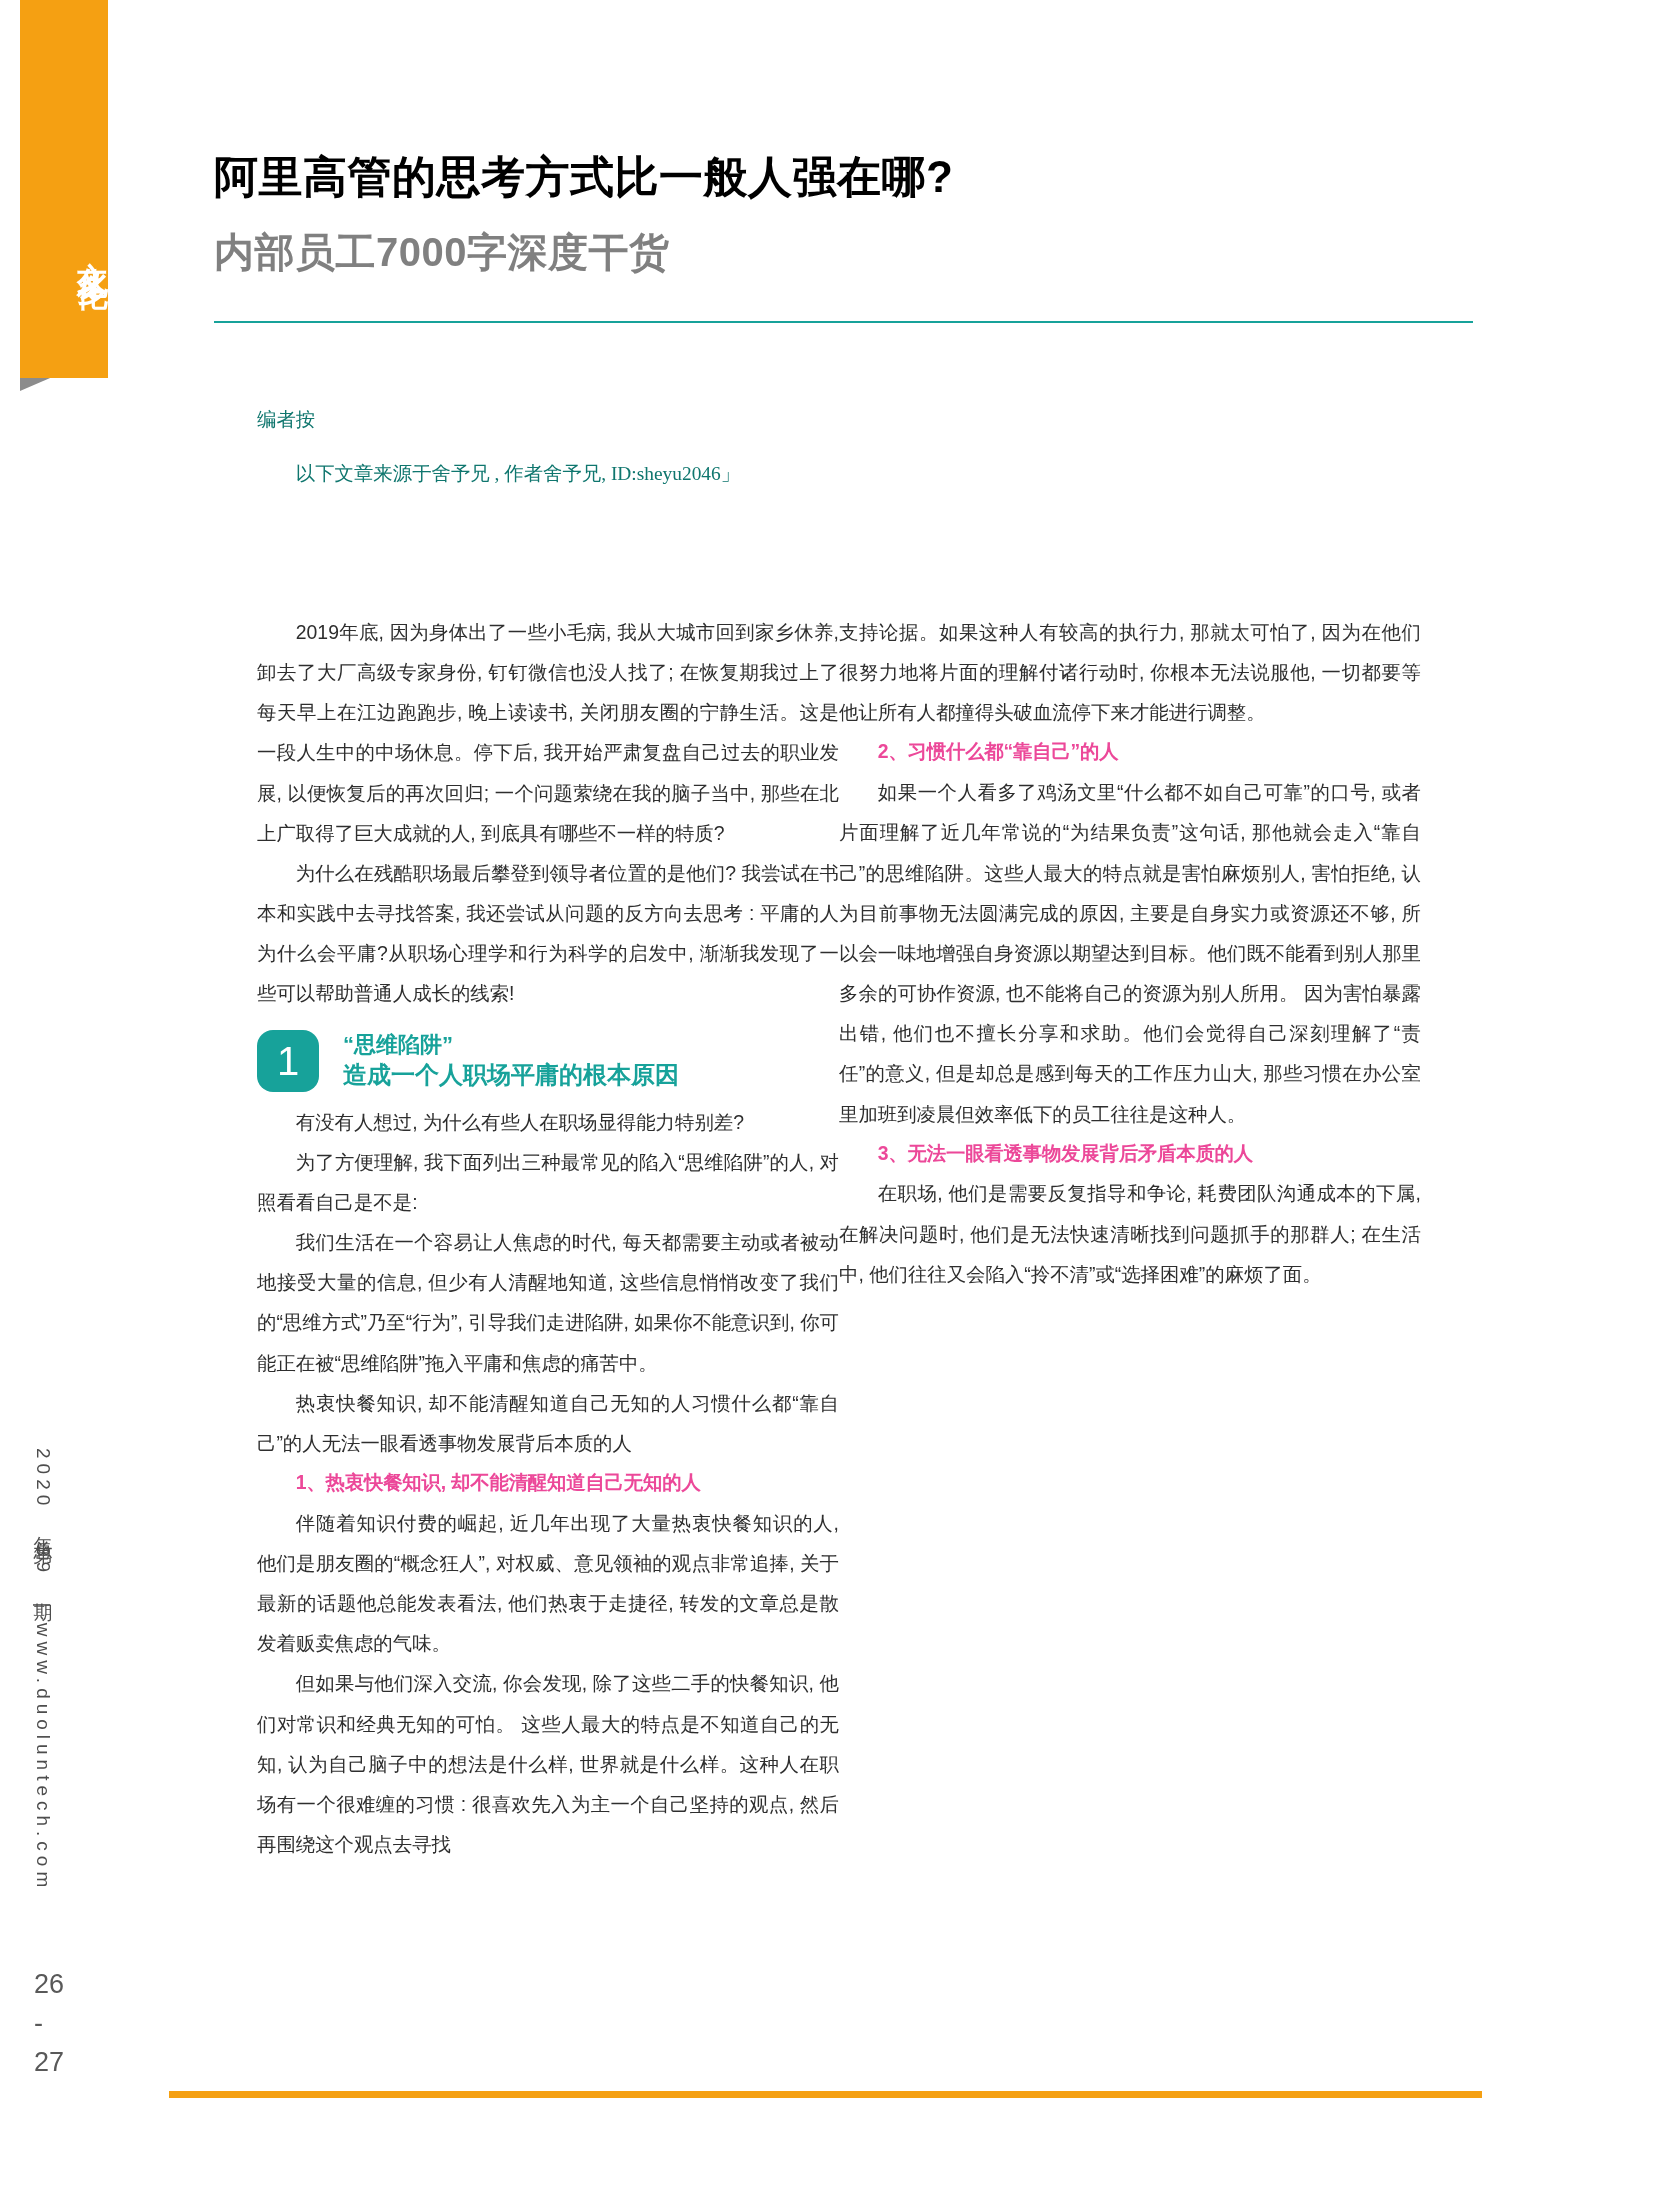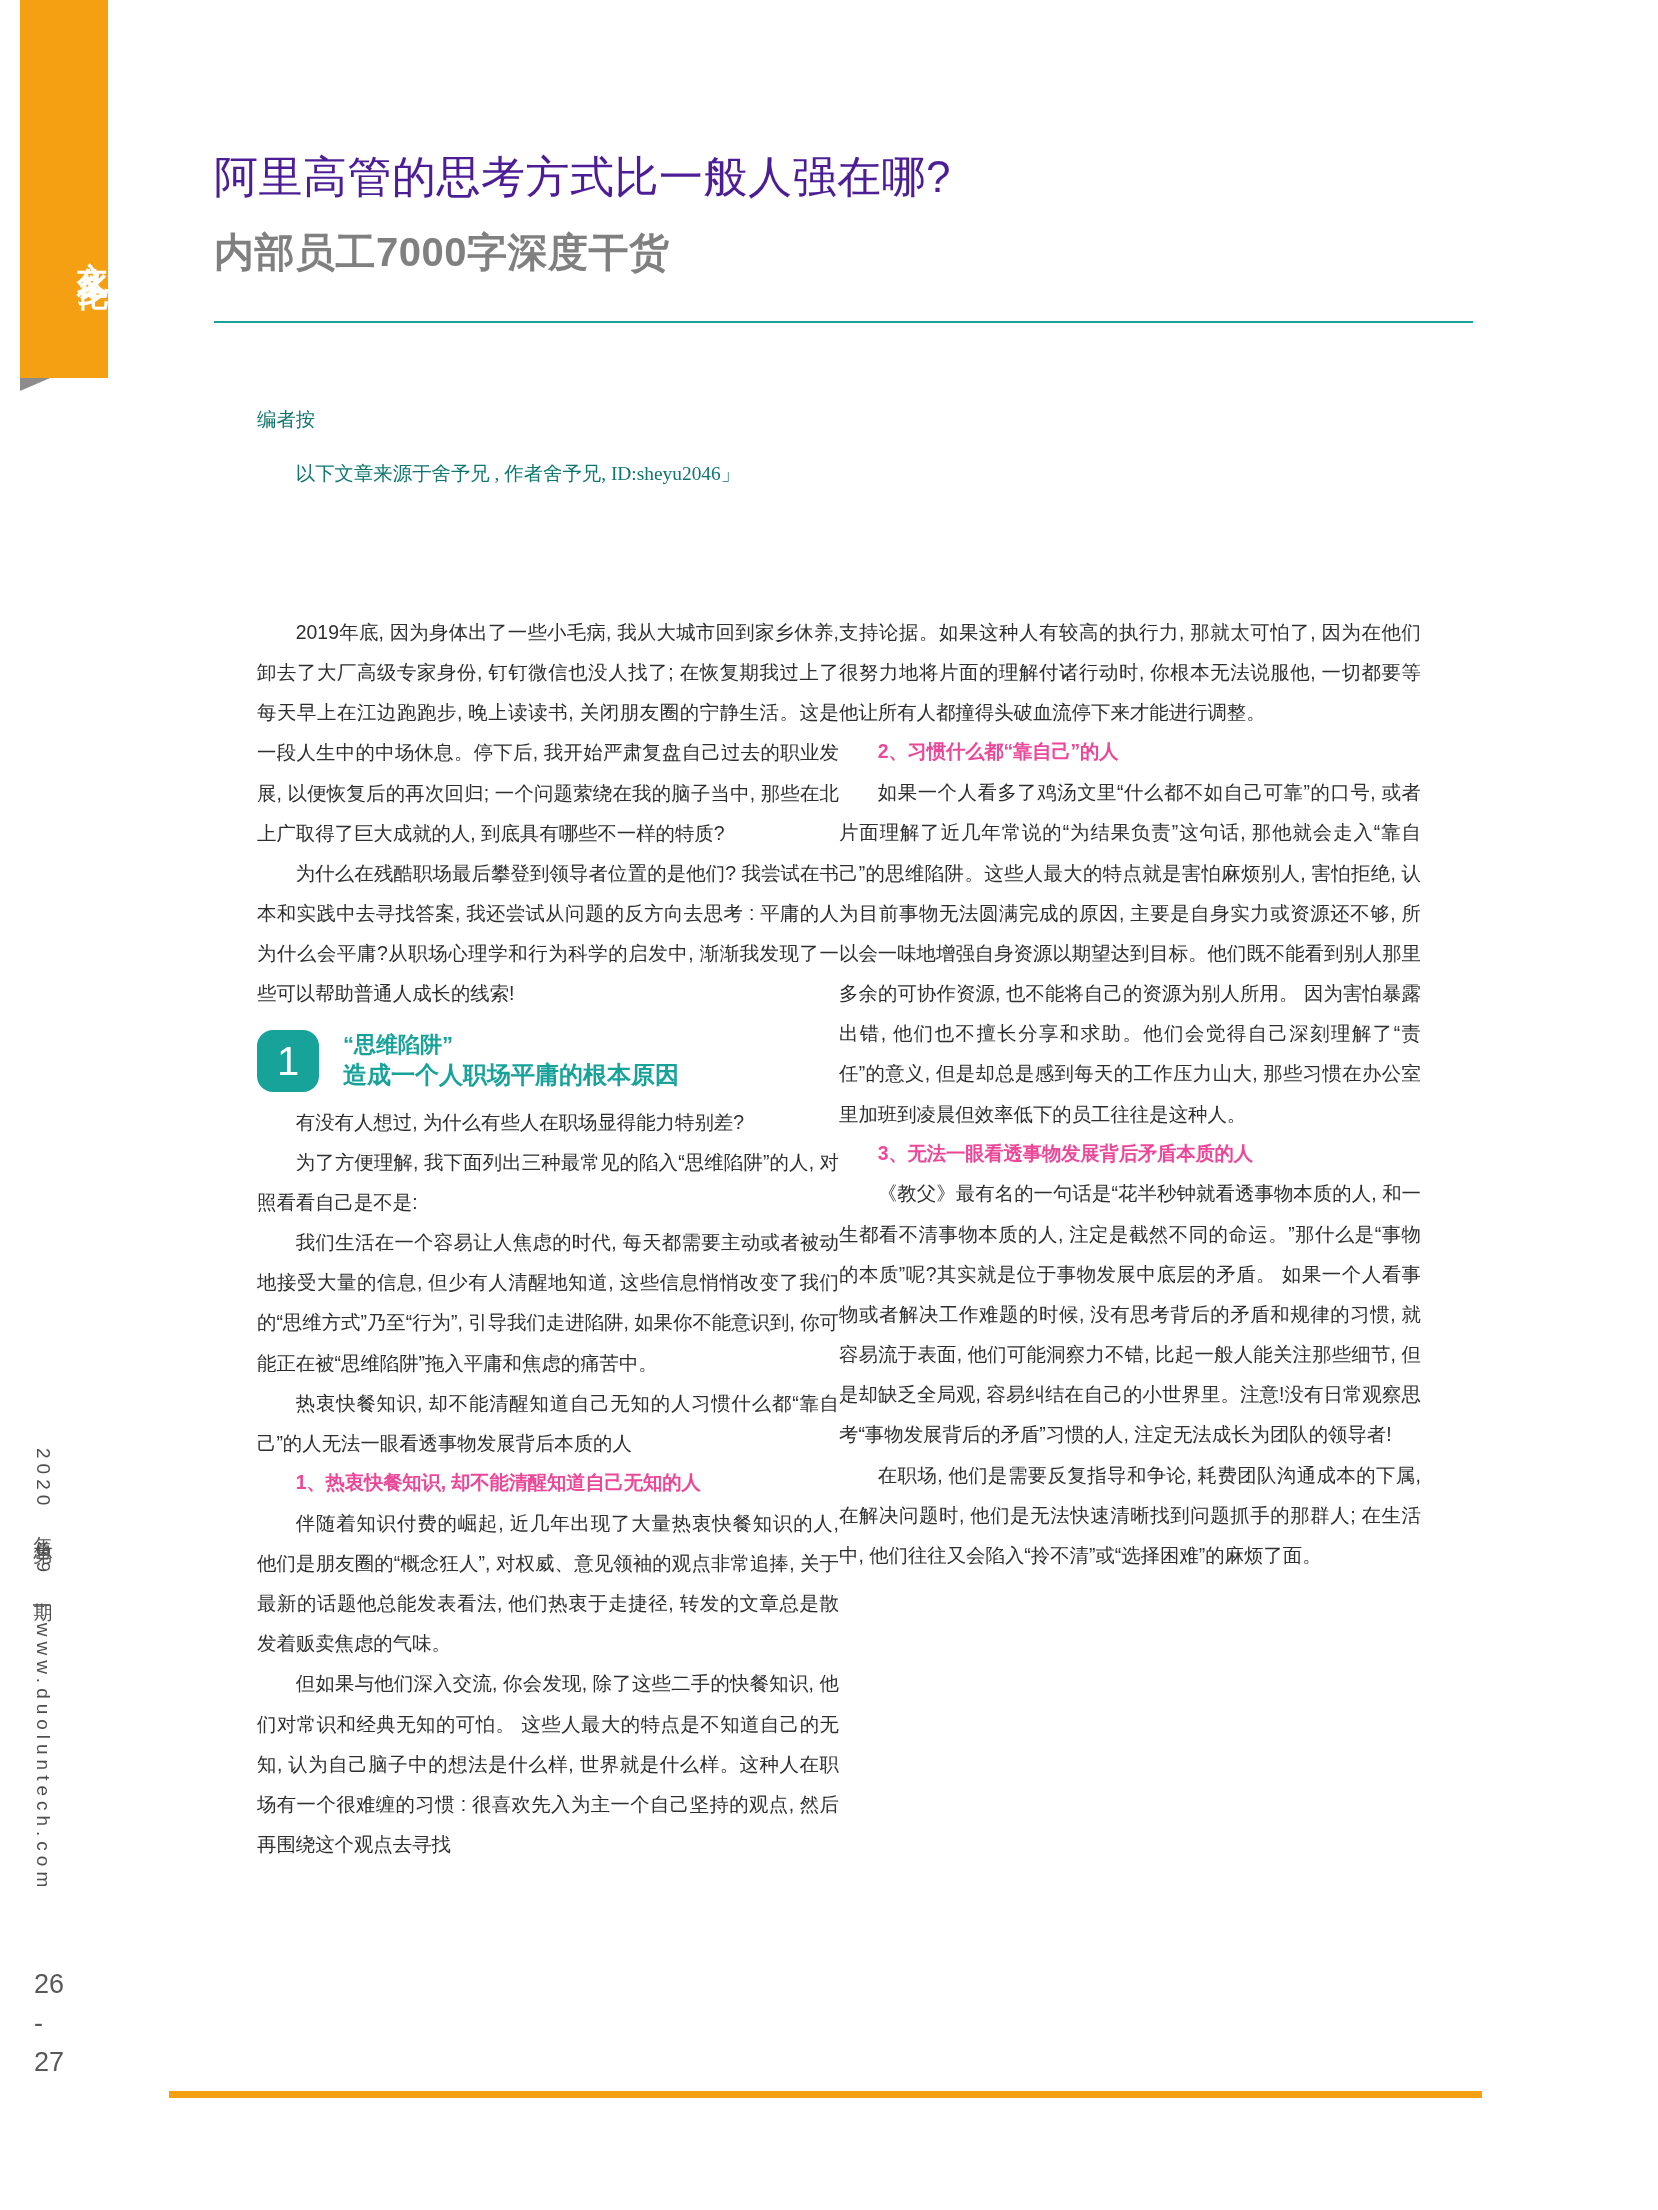--- a/index.html
+++ b/index.html
@@ -57,23 +57,23 @@
   }
 
   
   .header {
     position: absolute;
     left: 214px;
     top: 149px;
     width: 1259px;
   }
   .doc-title {
-    color: #4c1d95;
+    color: #000000;
     font-size: 44px;
-    font-weight: normal;
+    font-weight: bold;
     letter-spacing: 0.5px;
     line-height: 1.25;
     white-space: nowrap;
   }
   .doc-subtitle {
     margin-top: 24px;
     color: #808080;
     font-size: 40px;
     font-weight: bold;
     letter-spacing: 0.5px;
@@ -256,21 +256,20 @@
       <p>但如果与他们深入交流, 你会发现, 除了这些二手的快餐知识, 他们对常识和经典无知的可怕。 这些人最大的特点是不知道自己的无知, 认为自己脑子中的想法是什么样, 世界就是什么样。这种人在职场有一个很难缠的习惯 : 很喜欢先入为主一个自己坚持的观点, 然后再围绕这个观点去寻找</p>
     </div>
 
     <div class="col">
       <p class="noindent">支持论据。如果这种人有较高的执行力, 那就太可怕了, 因为在他们很努力地将片面的理解付诸行动时, 你根本无法说服他, 一切都要等他让所有人都撞得头破血流停下来才能进行调整。</p>
 
       <p class="sub-head">2、习惯什么都“靠自己”的人</p>
       <p>如果一个人看多了鸡汤文里“什么都不如自己可靠”的口号, 或者片面理解了近几年常说的“为结果负责”这句话, 那他就会走入“靠自己”的思维陷阱。这些人最大的特点就是害怕麻烦别人, 害怕拒绝, 认为目前事物无法圆满完成的原因, 主要是自身实力或资源还不够, 所以会一味地增强自身资源以期望达到目标。他们既不能看到别人那里多余的可协作资源, 也不能将自己的资源为别人所用。 因为害怕暴露出错, 他们也不擅长分享和求助。他们会觉得自己深刻理解了“责任”的意义, 但是却总是感到每天的工作压力山大, 那些习惯在办公室里加班到凌晨但效率低下的员工往往是这种人。</p>
 
       <p class="sub-head">3、无法一眼看透事物发展背后矛盾本质的人</p>
-      <p>《教父》最有名的一句话是“花半秒钟就看透事物本质的人, 和一生都看不清事物本质的人, 注定是截然不同的命运。”那什么是“事物的本质”呢?其实就是位于事物发展中底层的矛盾。 如果一个人看事物或者解决工作难题的时候, 没有思考背后的矛盾和规律的习惯, 就容易流于表面, 他们可能洞察力不错, 比起一般人能关注那些细节, 但是却缺乏全局观, 容易纠结在自己的小世界里。注意!没有日常观察思考“事物发展背后的矛盾”习惯的人, 注定无法成长为团队的领导者!</p>
       <p>在职场, 他们是需要反复指导和争论, 耗费团队沟通成本的下属, 在解决问题时, 他们是无法快速清晰找到问题抓手的那群人; 在生活中, 他们往往又会陷入“拎不清”或“选择困难”的麻烦了面。</p>
     </div>
 
   </div>
 
   <div class="rail">
     <div class="rail-meta">2020 年总第 39 期 | www.duoluntech.com</div>
     <div class="rail-pages">
       <span>26</span>
       <span>-</span>

